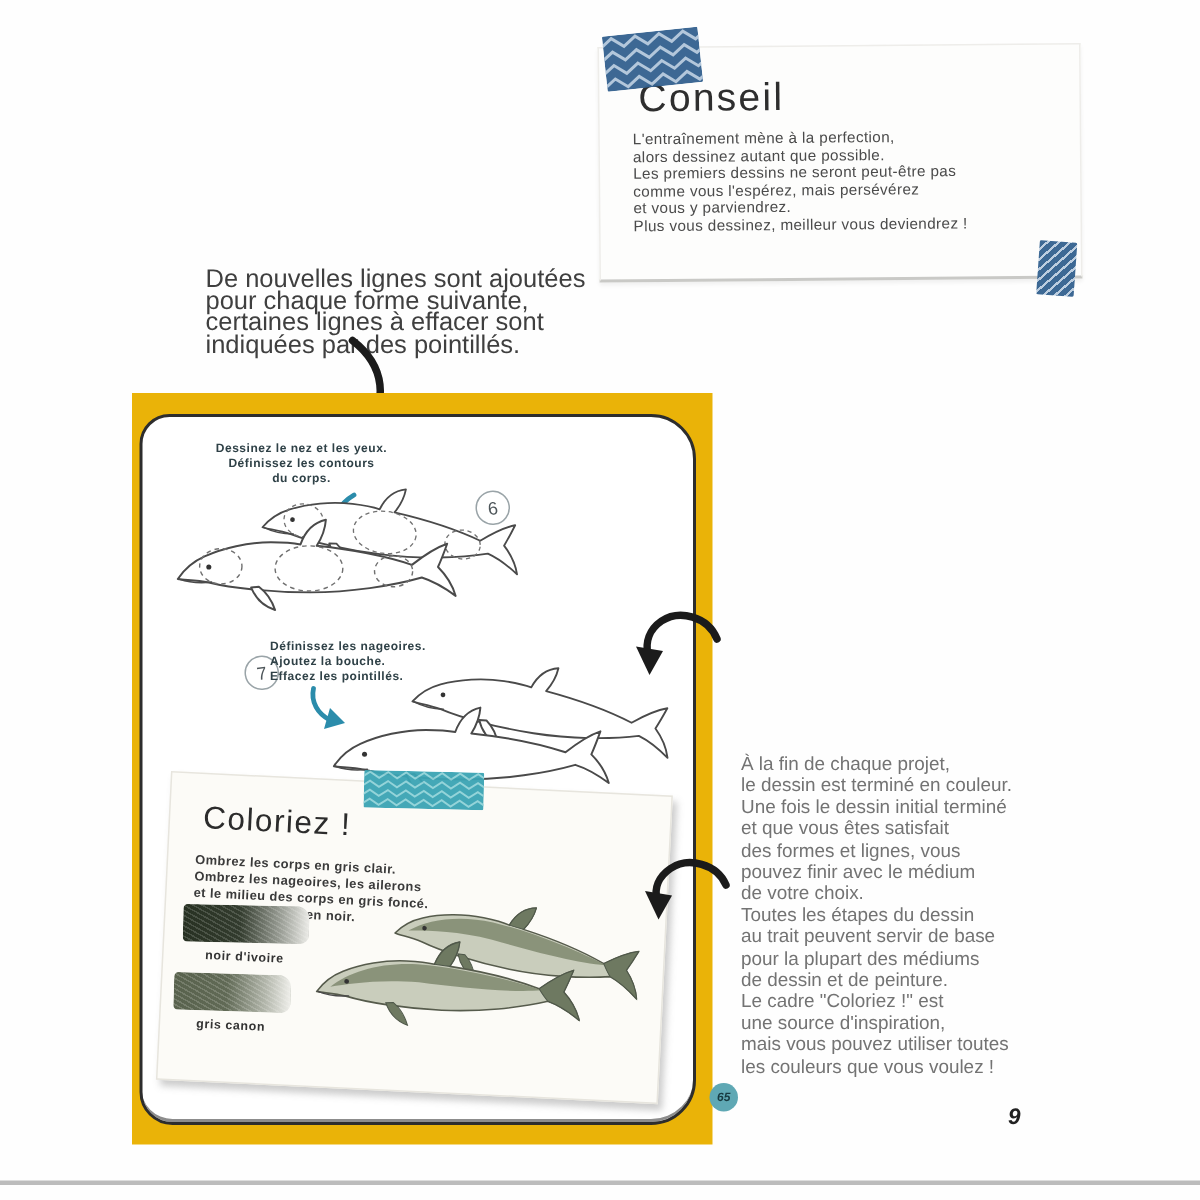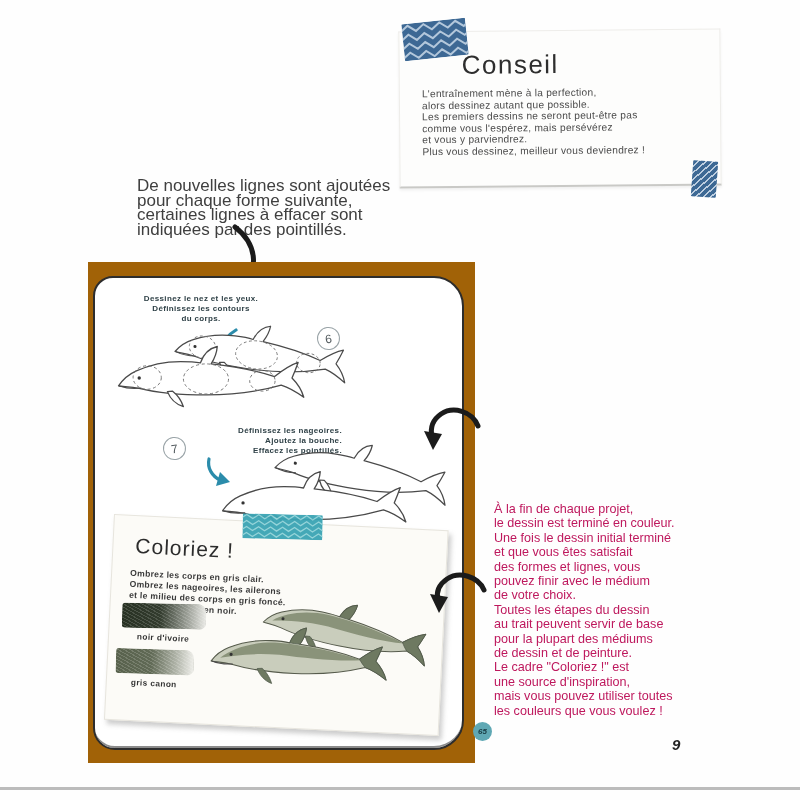--- a/index.html
+++ b/index.html
@@ -5,21 +5,21 @@
   html,body{margin:0;padding:0;background:#e9e9e9;}
   #page{position:relative;width:800px;height:800px;background:#fefefe;overflow:hidden;
         font-family:"Liberation Sans","DejaVu Sans",sans-serif;color:#3d3d3d;}
   .abs{position:absolute;}
   .pre{white-space:pre-line;}
 
   
   #conseil-card{left:399px;top:30px;width:320px;height:154px;background:#fdfdfc;
     border:1px solid #eeedea;border-bottom:2px solid #c9c9c6;transform:rotate(-0.5deg);
     box-shadow:0 2px 3px rgba(0,0,0,0.06);}
-  #conseil-title{left:26px;top:18px;font-size:26px;letter-spacing:1.5px;color:#2e2e2e;font-weight:400;margin-left:36px;}
+  #conseil-title{left:26px;top:18px;font-size:26px;letter-spacing:1.5px;color:#2e2e2e;font-weight:400;}
   #conseil-text{left:22px;top:56px;width:288px;font-size:10.2px;line-height:11.6px;
     letter-spacing:0.25px;color:#4b4b4b;}
 
   .tape{overflow:hidden;border-radius:1px;opacity:0.95;}
   #tape-conseil{left:403px;top:21px;width:64px;height:37px;transform:rotate(-6deg);}
   #tape-stripe{left:692px;top:161px;width:25px;height:36px;transform:rotate(4deg);
     background:repeating-linear-gradient(135deg,#33618f 0 3.5px,#b9cbde 3.5px 5px);}
 
   
   #intro-note{left:137px;top:179px;width:262px;font-size:17px;line-height:14.6px;color:#3f3f3f;}
@@ -28,21 +28,21 @@
   #arrow-low{left:430px;top:570px;}
 
   
   #tutorial-panel{left:88px;top:262px;width:387px;height:501px;}
   #tutorial-canvas{left:5px;top:14px;width:367px;height:470px;background:#ffffff;
     border:2.5px solid #2d2d2d;border-radius:20px 30px 30px 22px;
     box-shadow:inset 0 -3px 0 -1px rgba(45,45,45,0.55);}
 
   .hand{font-size:8px;line-height:10px;letter-spacing:0.35px;color:#2f4147;font-weight:bold;}
   #step6-instruction{left:38px;top:16px;width:136px;text-align:center;}
-  #step7-instruction{left:85px;top:148px;width:162px;text-align:right;}
+  #step7-instruction{left:85px;top:148px;width:162px;text-align:left;}
   .step-circle{width:21px;height:21px;border:1.5px solid #9aa4a8;border-radius:50%;
     display:flex;align-items:center;justify-content:center;font-size:12px;color:#4e565a;
     transform:rotate(-8deg);}
   #step6-circle{left:222px;top:49px;}
   #step7-circle{left:68px;top:159px;}
   #step6-arrow{left:124px;top:50px;}
   #step7-arrow{left:110px;top:179px;}
   #sketch6{left:16px;top:42px;}
   #sketch7{left:120px;top:166px;}
 
@@ -72,21 +72,21 @@
   .cd-body{fill:#c9cdbc;stroke:#565b4c;stroke-width:1.2;stroke-linejoin:round;}
   .cd-back{fill:#7f886e;opacity:0.85;stroke:none;}
   .cd-fin{fill:#6e7961;stroke:#4f584a;stroke-width:0.8;}
 
   #page-badge{left:338px;top:444px;width:19px;height:19px;border-radius:50%;
     display:flex;align-items:center;justify-content:center;
     font-size:8px;font-weight:bold;color:#173a41;font-style:italic;margin-left:40px;}
 
   
   #side-note-detail{left:497px;top:352px;width:205px;font-size:12.6px;line-height:14.4px;color:#3c3c3c;}
-  #side-note-color{left:494px;top:502px;width:222px;font-size:12.6px;line-height:14.4px;color:#be185d;}
+  #side-note-color{left:494px;top:502px;width:222px;font-size:12.6px;line-height:14.4px;color:#737373;}
 
   
   #page-number{left:672px;top:736px;font-size:15px;font-weight:bold;color:#222;font-style:italic;}
   #page-edge{left:0;top:787px;width:800px;height:3px;background:#bcbcbc;}
 </style>
 </head>
 <body>
 
 <div id="page">
 
@@ -137,21 +137,21 @@
   <div id="intro-note" class="abs pre">De nouvelles lignes sont ajoutées
 pour chaque forme suivante,
 certaines lignes à effacer sont
 indiquées par des pointillés.</div>
 
   <svg id="arrow-top" class="abs" width="55" height="78" viewBox="0 0 55 78">
     <path d="M30,5 C52,22 54,46 38,66" fill="none" stroke="#1b1b1b" stroke-width="5" stroke-linecap="round"></path>
     <polygon points="22,60 33,78 45,62" fill="#1b1b1b"></polygon>
   </svg>
 
-  <div id="tutorial-panel" class="abs" style="background: #a16207;">
+  <div id="tutorial-panel" class="abs" style="background: #eab308;">
     <div id="tutorial-canvas" class="abs">
 
       <div id="step6-instruction" class="abs pre hand">Dessinez le nez et les yeux.
 Définissez les contours
 du corps.</div>
       <svg id="step6-arrow" class="abs" width="22" height="32" viewBox="0 0 22 32">
         <path d="M17,2 C7,8 3,16 7,25" fill="none" stroke="#2b8cab" stroke-width="3.2" stroke-linecap="round"></path>
         <polygon points="1,20 8,31 14,21" fill="#2b8cab"></polygon>
       </svg>
       <div id="step6-circle" class="abs step-circle">

